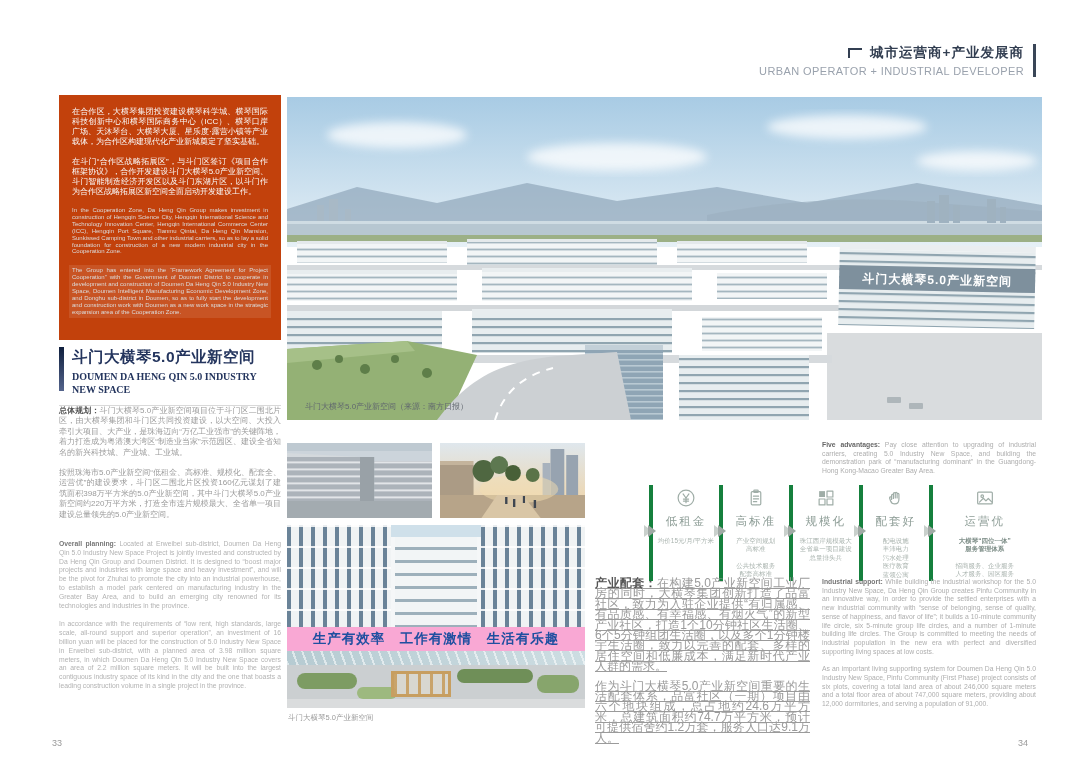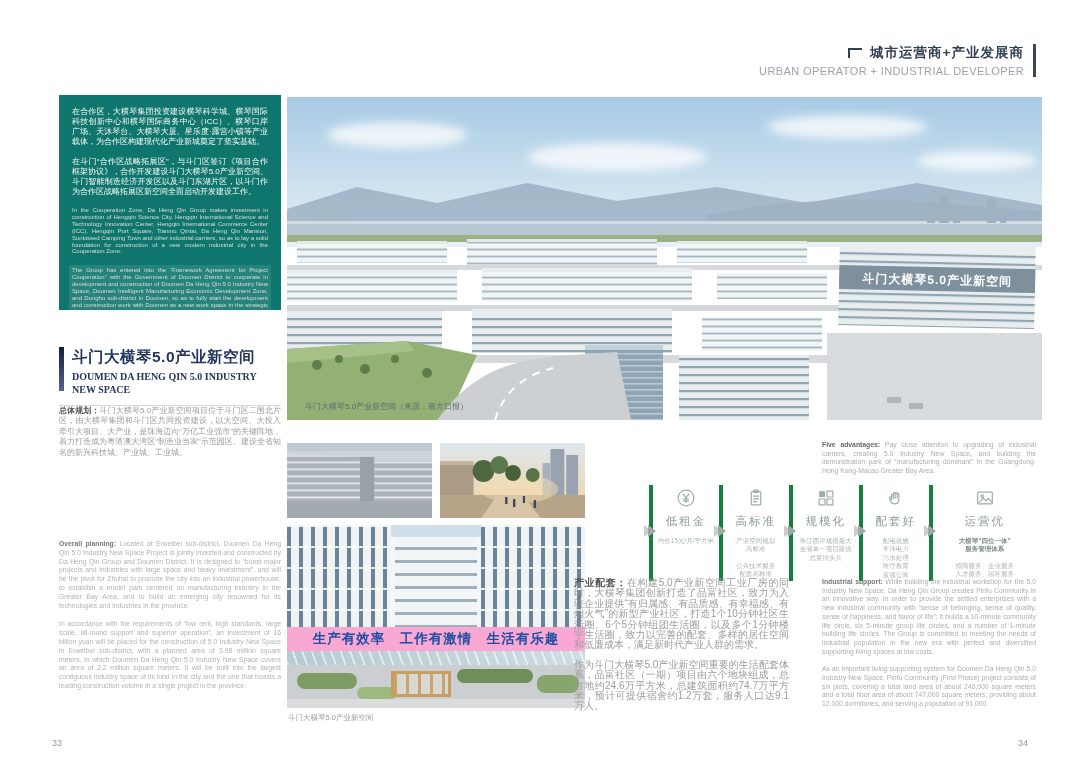--- a/index.html
+++ b/index.html
@@ -12,22 +12,22 @@
   
   .header { position:absolute; top:44px; right:44px; text-align:right;
             padding-right:9px; border-right:3px solid #3a4657; }
   .header-cn { display:flex; align-items:center; justify-content:flex-end; gap:8px;
                font-size:13.5px; font-weight:bold; color:#333f52; letter-spacing:1px; }
   .corner-mark { width:12px; height:8px; border-top:2px solid #333f52;
                  border-left:2px solid #333f52; display:inline-block; }
   .header-en { font-size:11px; color:#9aa2ad; letter-spacing:.4px; margin-top:3px; }
 
   
-  .intro-panel { position:absolute; left:59px; top:95px; width:222px; height:215px;
-                 background:#0f766e; padding:12px 13px; box-sizing:border-box; overflow:hidden; }
+  .intro-panel { position:absolute; left:59px; top:95px; width:222px; height:245px;
+                 background:#c2410c; padding:12px 13px; box-sizing:border-box; overflow:hidden; }
   .intro-cn { font-size:8px; line-height:10px; color:#fafafa; text-align:justify; margin:0 0 9px; }
   .intro-en { font-size:6px; line-height:6.9px; color:#dcdcdc; text-align:justify; margin:0 0 7px; }
   .intro-en.hl { background:rgba(255,255,255,.10); padding:2px 3px; margin:0 -3px 7px; }
 
   
   .section-head { position:absolute; left:59px; top:347px; width:222px; }
   .head-row { display:flex; gap:8px; }
   .head-bar { width:5px; height:44px; background:linear-gradient(180deg,#0f1f3d,#54648c); flex:none; }
   .head-cn { font-size:15.5px; font-weight:bold; color:#24355e; letter-spacing:.5px; }
   .head-en { font-size:10px; font-weight:bold; color:#24355e; margin-top:3px; line-height:12.5px;font-family:Liberation Serif, serif; }
@@ -97,22 +97,22 @@
   .adv-label { display:block; font-size:11.5px; color:#8d9d96; letter-spacing:2px; margin-top:3px; }
   .adv-sub { display:block; font-size:6.5px; line-height:8.4px; color:#aab4af;
              margin-top:8px; white-space:pre-line; }
   .adv-sub.strong { font-weight:bold; color:#7f8f89; }
   .adv-arrow { position:absolute; left:-9px; top:40px; display:flex; }
   .tri { width:0; height:0; border-top:6px solid transparent; border-bottom:6px solid transparent;
          border-left:8px solid #9fa9a4; }
   .tri.light { border-left-color:#c9d0cc; margin-right:-4px; }
 
   
-  .sup-cn { position:absolute; left:574px; top:578px; width:215px;
-            font-size:10px; line-height:10.4px; color:#9b9b9b; text-align:justify; }
+  .sup-cn { position:absolute; left:595px; top:578px; width:215px;
+            font-size:12px; line-height:10.4px; color:#9b9b9b; text-align:justify;text-decoration:underline; }
   .sup-en { position:absolute; left:822px; top:578px; width:214px;
             font-size:6.8px; line-height:8.7px; color:#aeaeae; text-align:justify; }
   .sup-cn p, .sup-en p { margin:0 0 9px; }
 
   
   .page-num { position:absolute; bottom:27px; font-size:9px; color:#9a9a9a; }
   #pn-left { left:52px; } #pn-right { right:52px; }
 </style>
 </head>
 <body>
@@ -140,20 +140,21 @@
       <div>
         <div class="head-cn">斗门大横琴5.0产业新空间</div>
         <div class="head-en">DOUMEN DA HENG QIN 5.0 INDUSTRY NEW SPACE</div>
       </div>
     </div>
     <div class="head-divider"></div>
   </div>
 
   <div class="overall-cn">
     <p><span class="lead-cn">总体规划：</span><span>斗门大横琴5.0产业新空间项目位于斗门区二围北片区，由大横琴集团和斗门区共同投资建设，以大空间、大投入牵引大项目、大产业，是珠海迈向“万亿工业强市”的关键阵地，着力打造成为粤港澳大湾区“制造业当家”示范园区、建设全省知名的新兴科技城、产业城、工业城。</span></p>
+    <p>按照珠海市5.0产业新空间“低租金、高标准、规模化、配套全、运营优”的建设要求，斗门区二围北片区投资160亿元谋划了建筑面积398万平方米的5.0产业新空间，其中斗门大横琴5.0产业新空间约220万平方米，打造全市连片规模最大、全省单一项目建设总量领先的5.0产业新空间。</p>
   </div>
   <div class="overall-en">
     <p><span class="lead-en">Overall planning:</span> <span>Located at Erweibei sub-district, Doumen Da Heng Qin 5.0 Industry New Space Project is jointly invested and constructed by Da Heng Qin Group and Doumen District. It is designed to “boost major projects and industries with large space and heavy investment”, and will be the pivot for Zhuhai to promote the city into an industrial powerhouse, to establish a model park centered on manufacturing industry in the Greater Bay Area, and to build an emerging city renowned for its technologies and industries in the province.</span></p>
     <p>In accordance with the requirements of “low rent, high standards, large scale, all-round support and superior operation”, an investment of 16 billion yuan will be placed for the construction of 5.0 Industry New Space in Erweibei sub-district, with a planned area of 3.98 million square meters, in which Doumen Da Heng Qin 5.0 Industry New Space covers an area of 2.2 million square meters. It will be built into the largest contiguous industry space of its kind in the city and the one that boasts a leading construction volume in a single project in the province.</p>
   </div>
 
   <div class="main-photo">
     <svg width="755" height="323" viewBox="0 0 755 323" preserveAspectRatio="none">
       <defs>
         <linearGradient id="sky" x1="0" y1="0" x2="0" y2="1">

